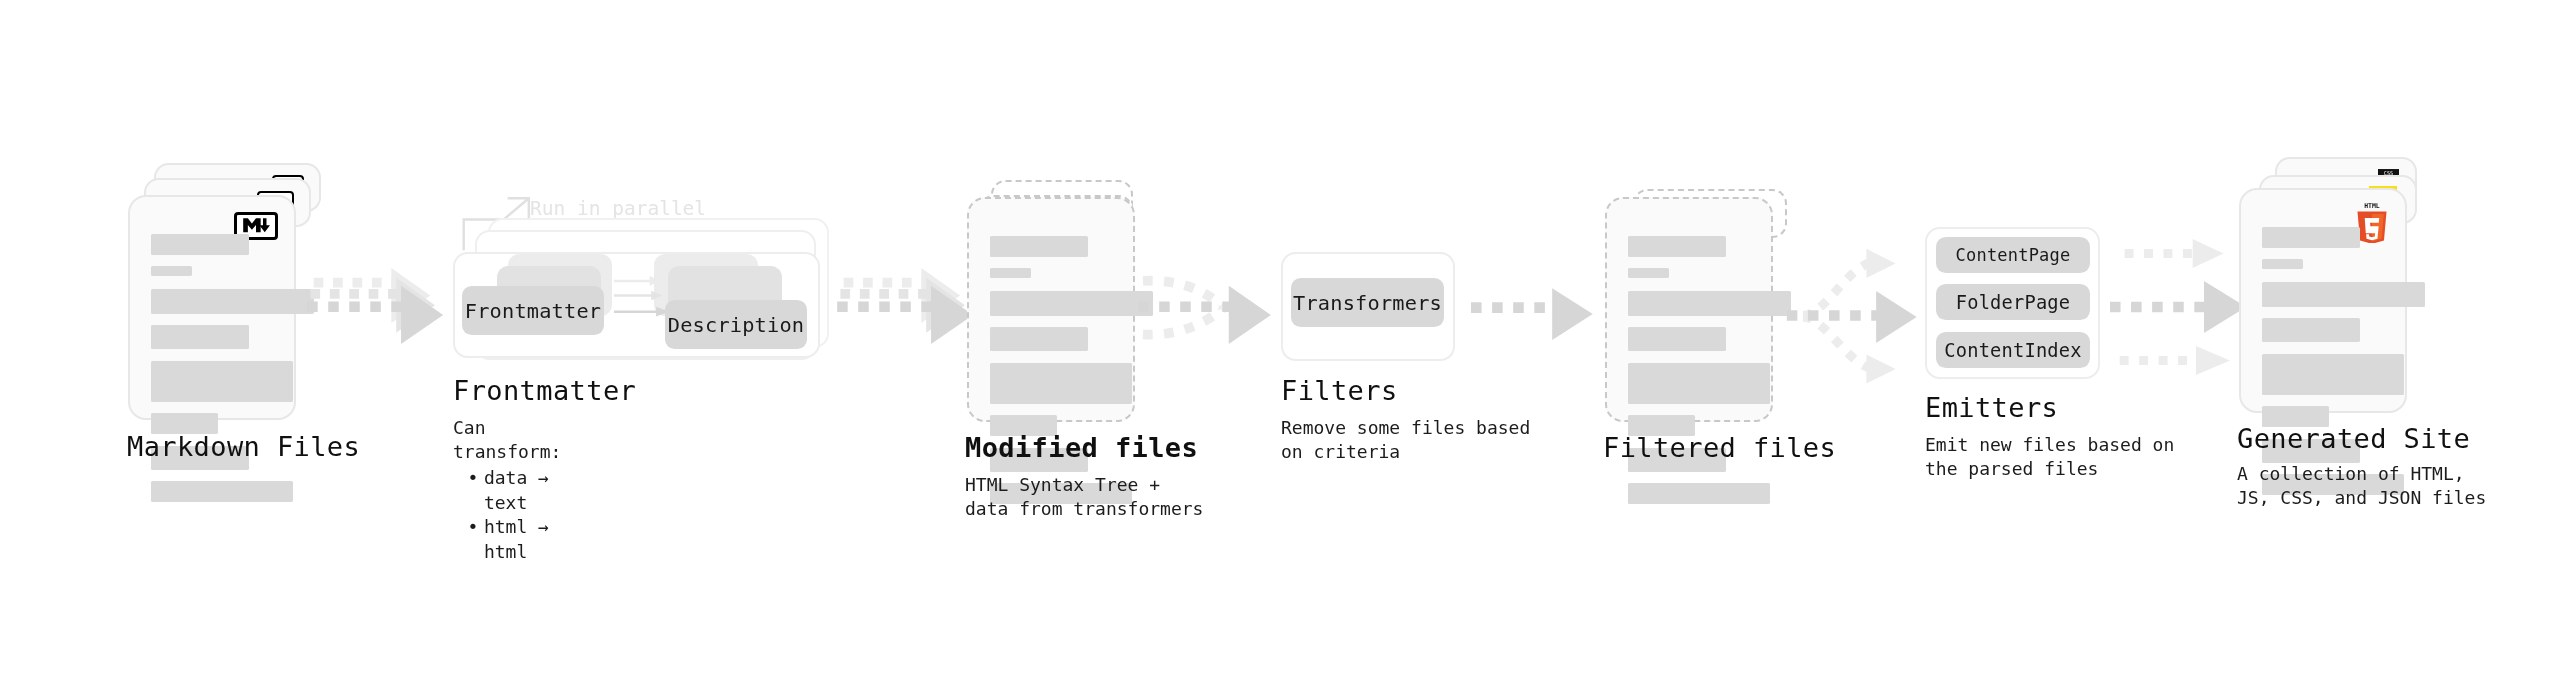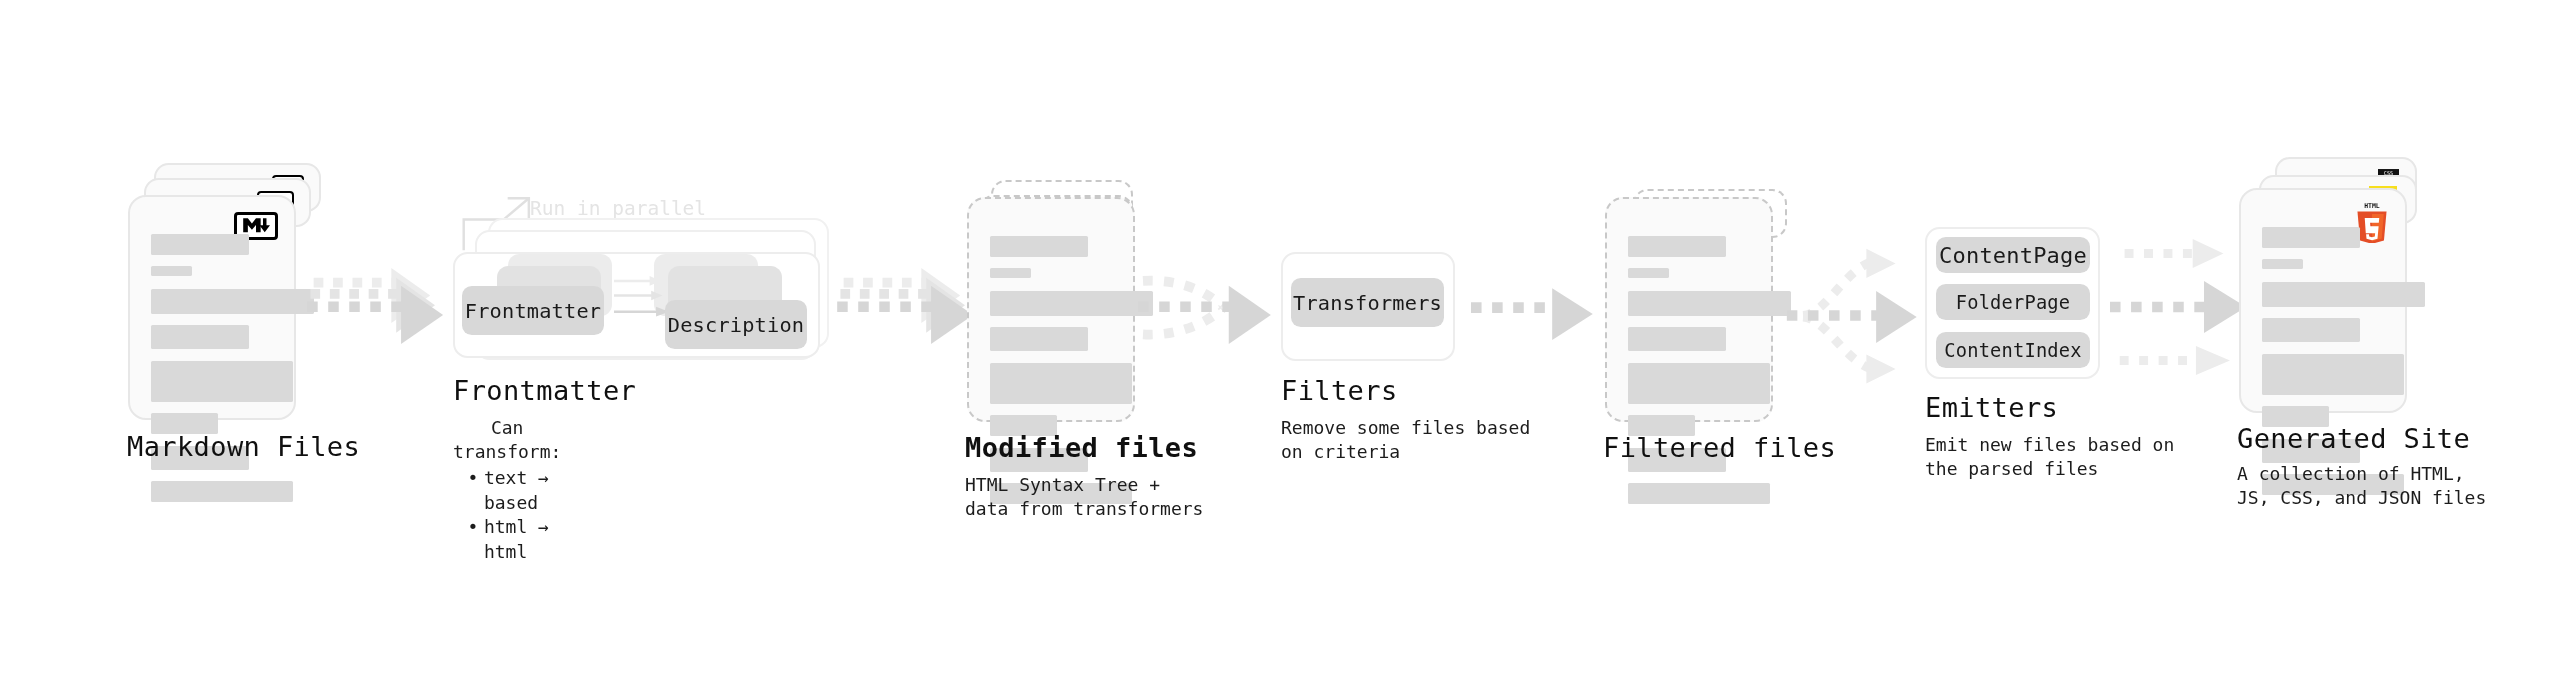--- a/index.html
+++ b/index.html
@@ -114,21 +114,21 @@
     font-size: 19.5px;
     color: #e4e4e4;
     white-space: nowrap;
   }
   .bullets {
     position: absolute;
     font-size: 18px;
     line-height: 24.4px;
     color: #1c1c1c;
   }
-  .bullets .b-head { margin: 0 0 1.6px 0; text-align: center; }
+  .bullets .b-head { margin: 0 0 1.6px 0; }
   .bullets ul { list-style: none; margin: 0; padding: 0 0 0 14.6px; }
   .bullets li { position: relative; padding-left: 16.3px; }
   .bullets li:before {
     content: "\2022";
     position: absolute;
     left: 0;
     top: 0;
   }
 
   
@@ -239,21 +239,21 @@
     </div>
     <div class="chip" style="left:665px; top:300px; width:142px; height:49px;">
       <span>Description</span>
     </div>
 
     <div class="title" style="left:453px; top:375px;">Frontmatter</div>
 
     <div class="bullets" style="left:453px; top:416px;">
       <div class="b-head">Can transform:</div>
       <ul>
-        <li>text → based</li>
+        <li>data → text</li>
         <li>html → html</li>
       </ul>
     </div>
   </div>
 
   <svg class="arrow-svg" style="left:837px; top:268px; width:146px; height:89px;" viewBox="0 0 180 110">
     <g stroke="#ececec" stroke-width="12" stroke-dasharray="12 12" fill="none">
       <line x1="8" y1="18" x2="112" y2="18"></line>
     </g>
     <polygon points="104,0 152,34 104,68" fill="#ececec"></polygon>
@@ -339,21 +339,21 @@
     <path d="M28 90 C 56 92, 78 142, 112 154" fill="none" stroke="#ececec" stroke-width="11" stroke-dasharray="11 13"></path>
     <polygon points="106,136 142,154 106,172" fill="#ececec"></polygon>
     <g stroke="#d6d6d6" stroke-width="13" stroke-dasharray="13 13" fill="none">
       <line x1="8" y1="88" x2="124" y2="88"></line>
     </g>
     <polygon points="118,58 168,90 118,122" fill="#d6d6d6"></polygon>
   </svg>
 
   <div class="node">
     <div class="group-box" style="left:1925px; top:227px; width:175px; height:152px;"></div>
-    <div class="chip" style="left:1936px; top:237px; width:154px; height:36px; font-size:22px;">
+    <div class="chip" style="left:1936px; top:237px; width:154px; height:36px; font-size:17px;">
       <span>ContentPage</span>
     </div>
     <div class="chip" style="left:1936px; top:284px; width:154px; height:36px; font-size:18.7px;">
       <span>FolderPage</span>
     </div>
     <div class="chip" style="left:1936px; top:332px; width:154px; height:36px; font-size:18.7px;">
       <span>ContentIndex</span>
     </div>
 
     <div class="title" style="left:1925px; top:392px;">Emitters</div>

